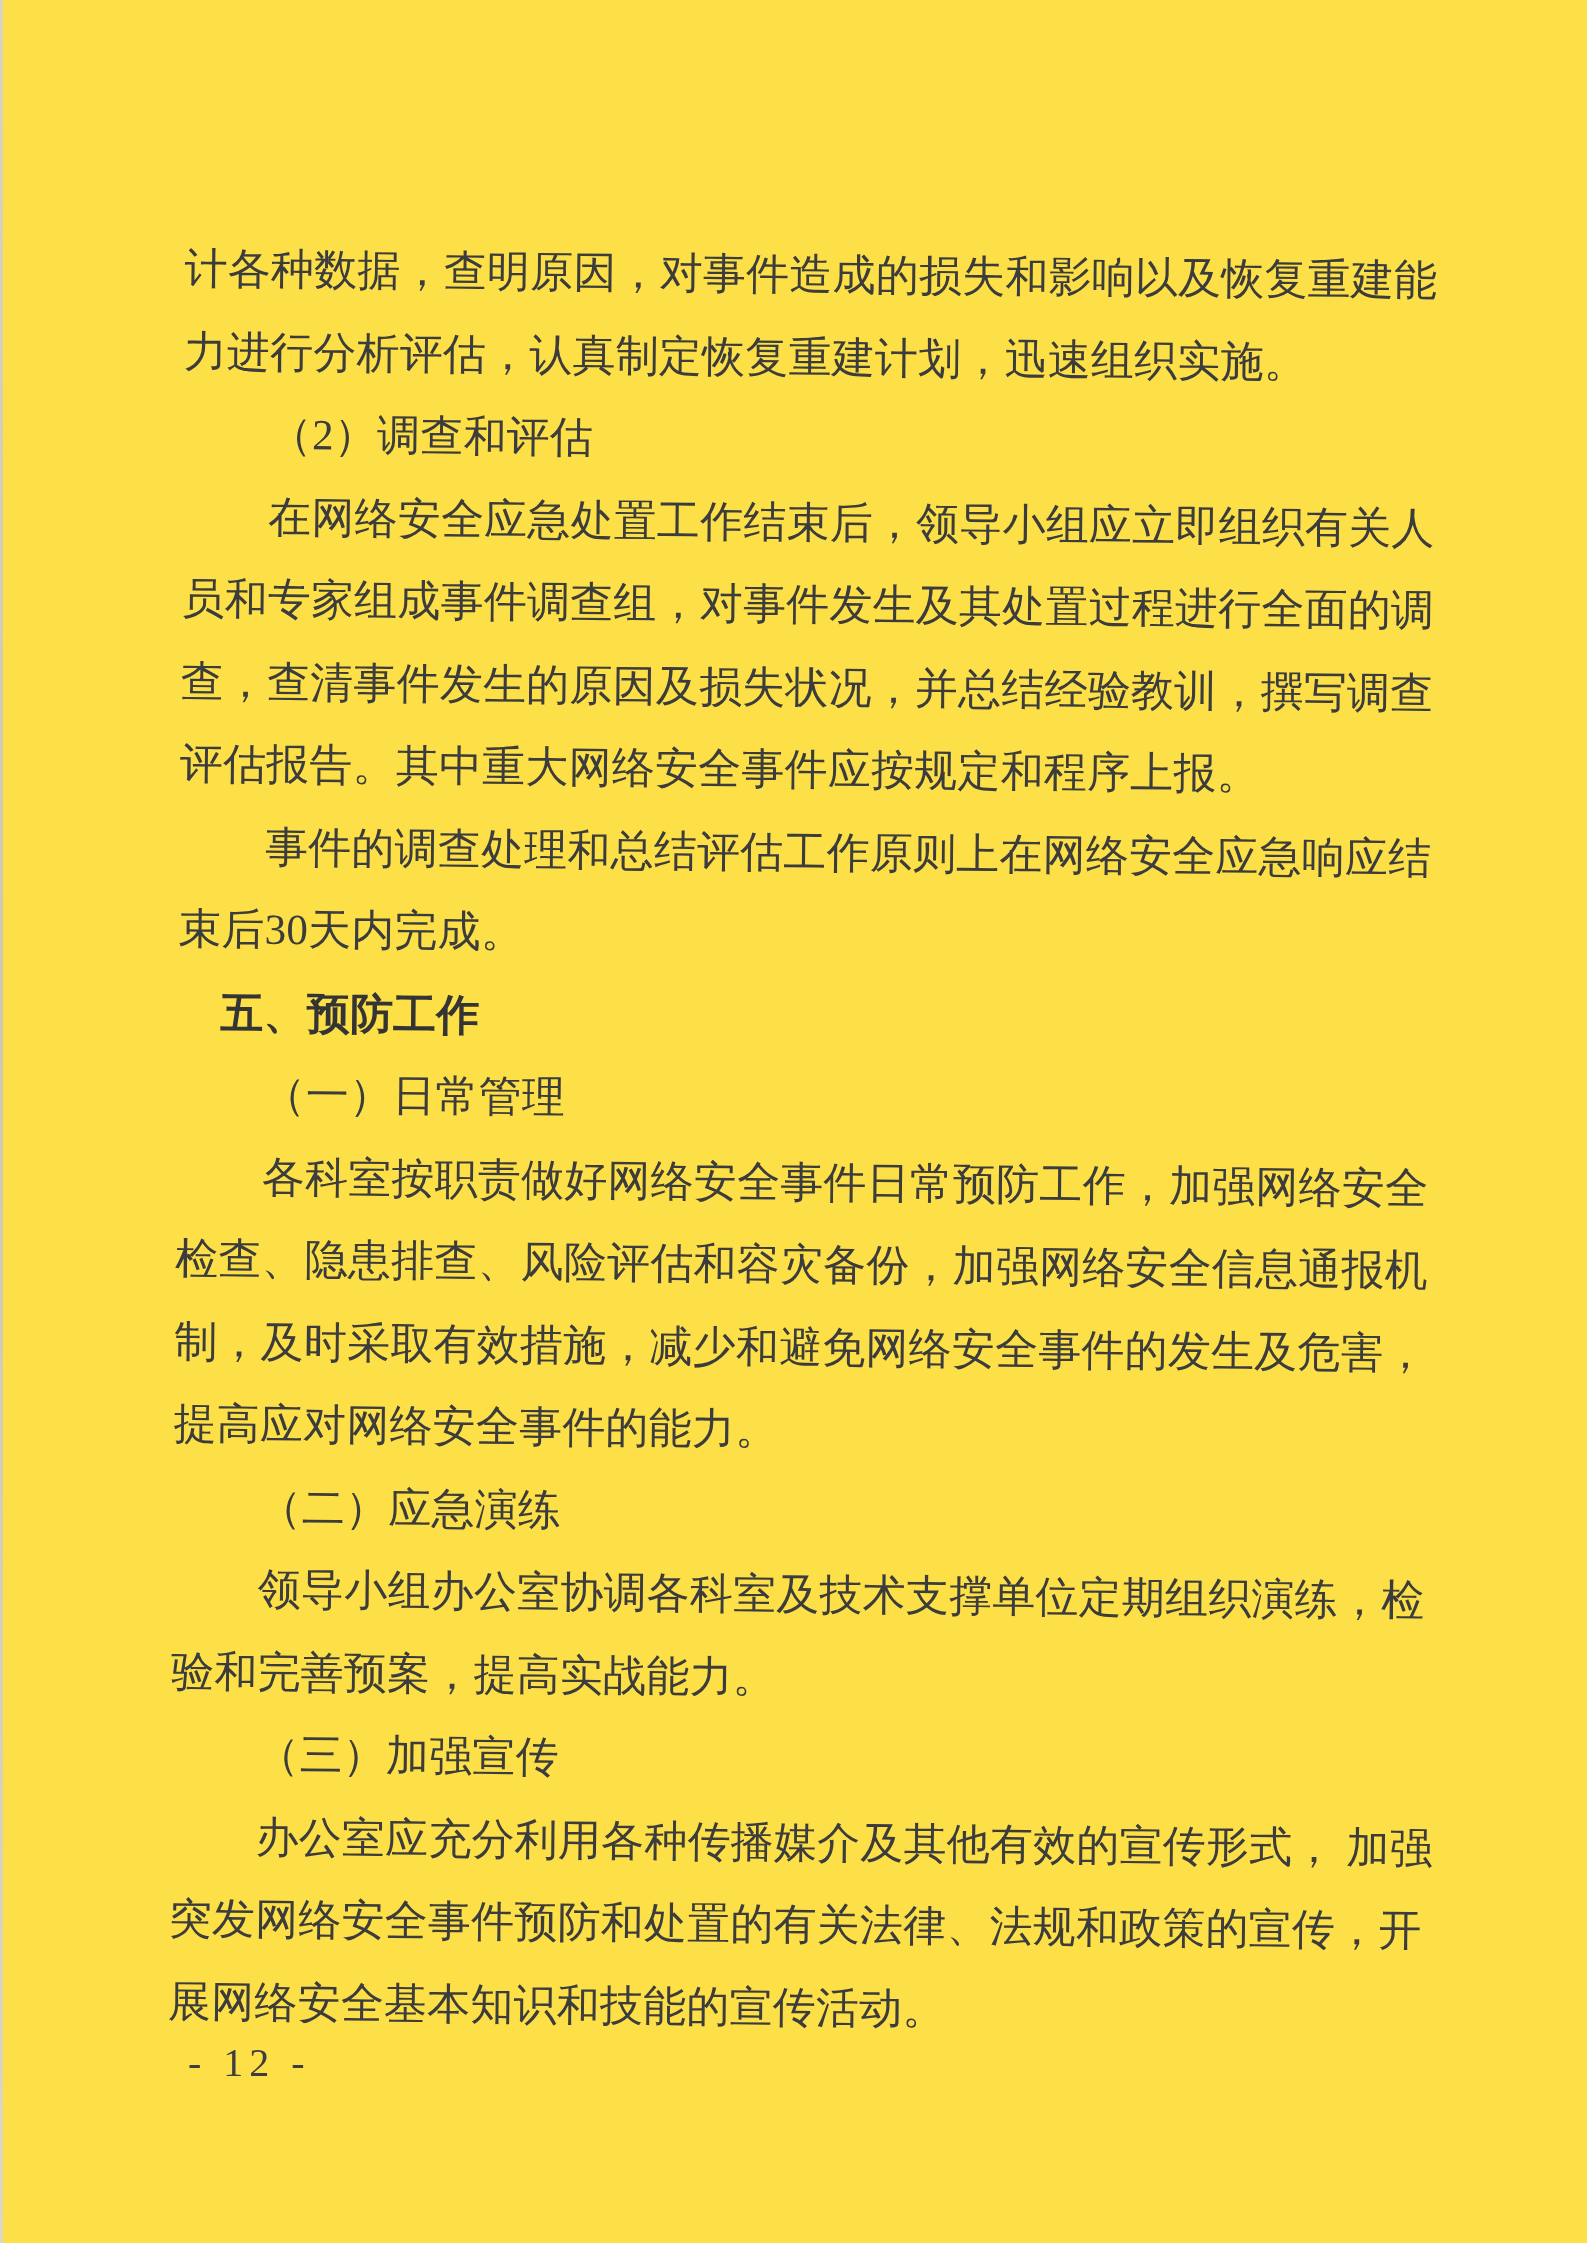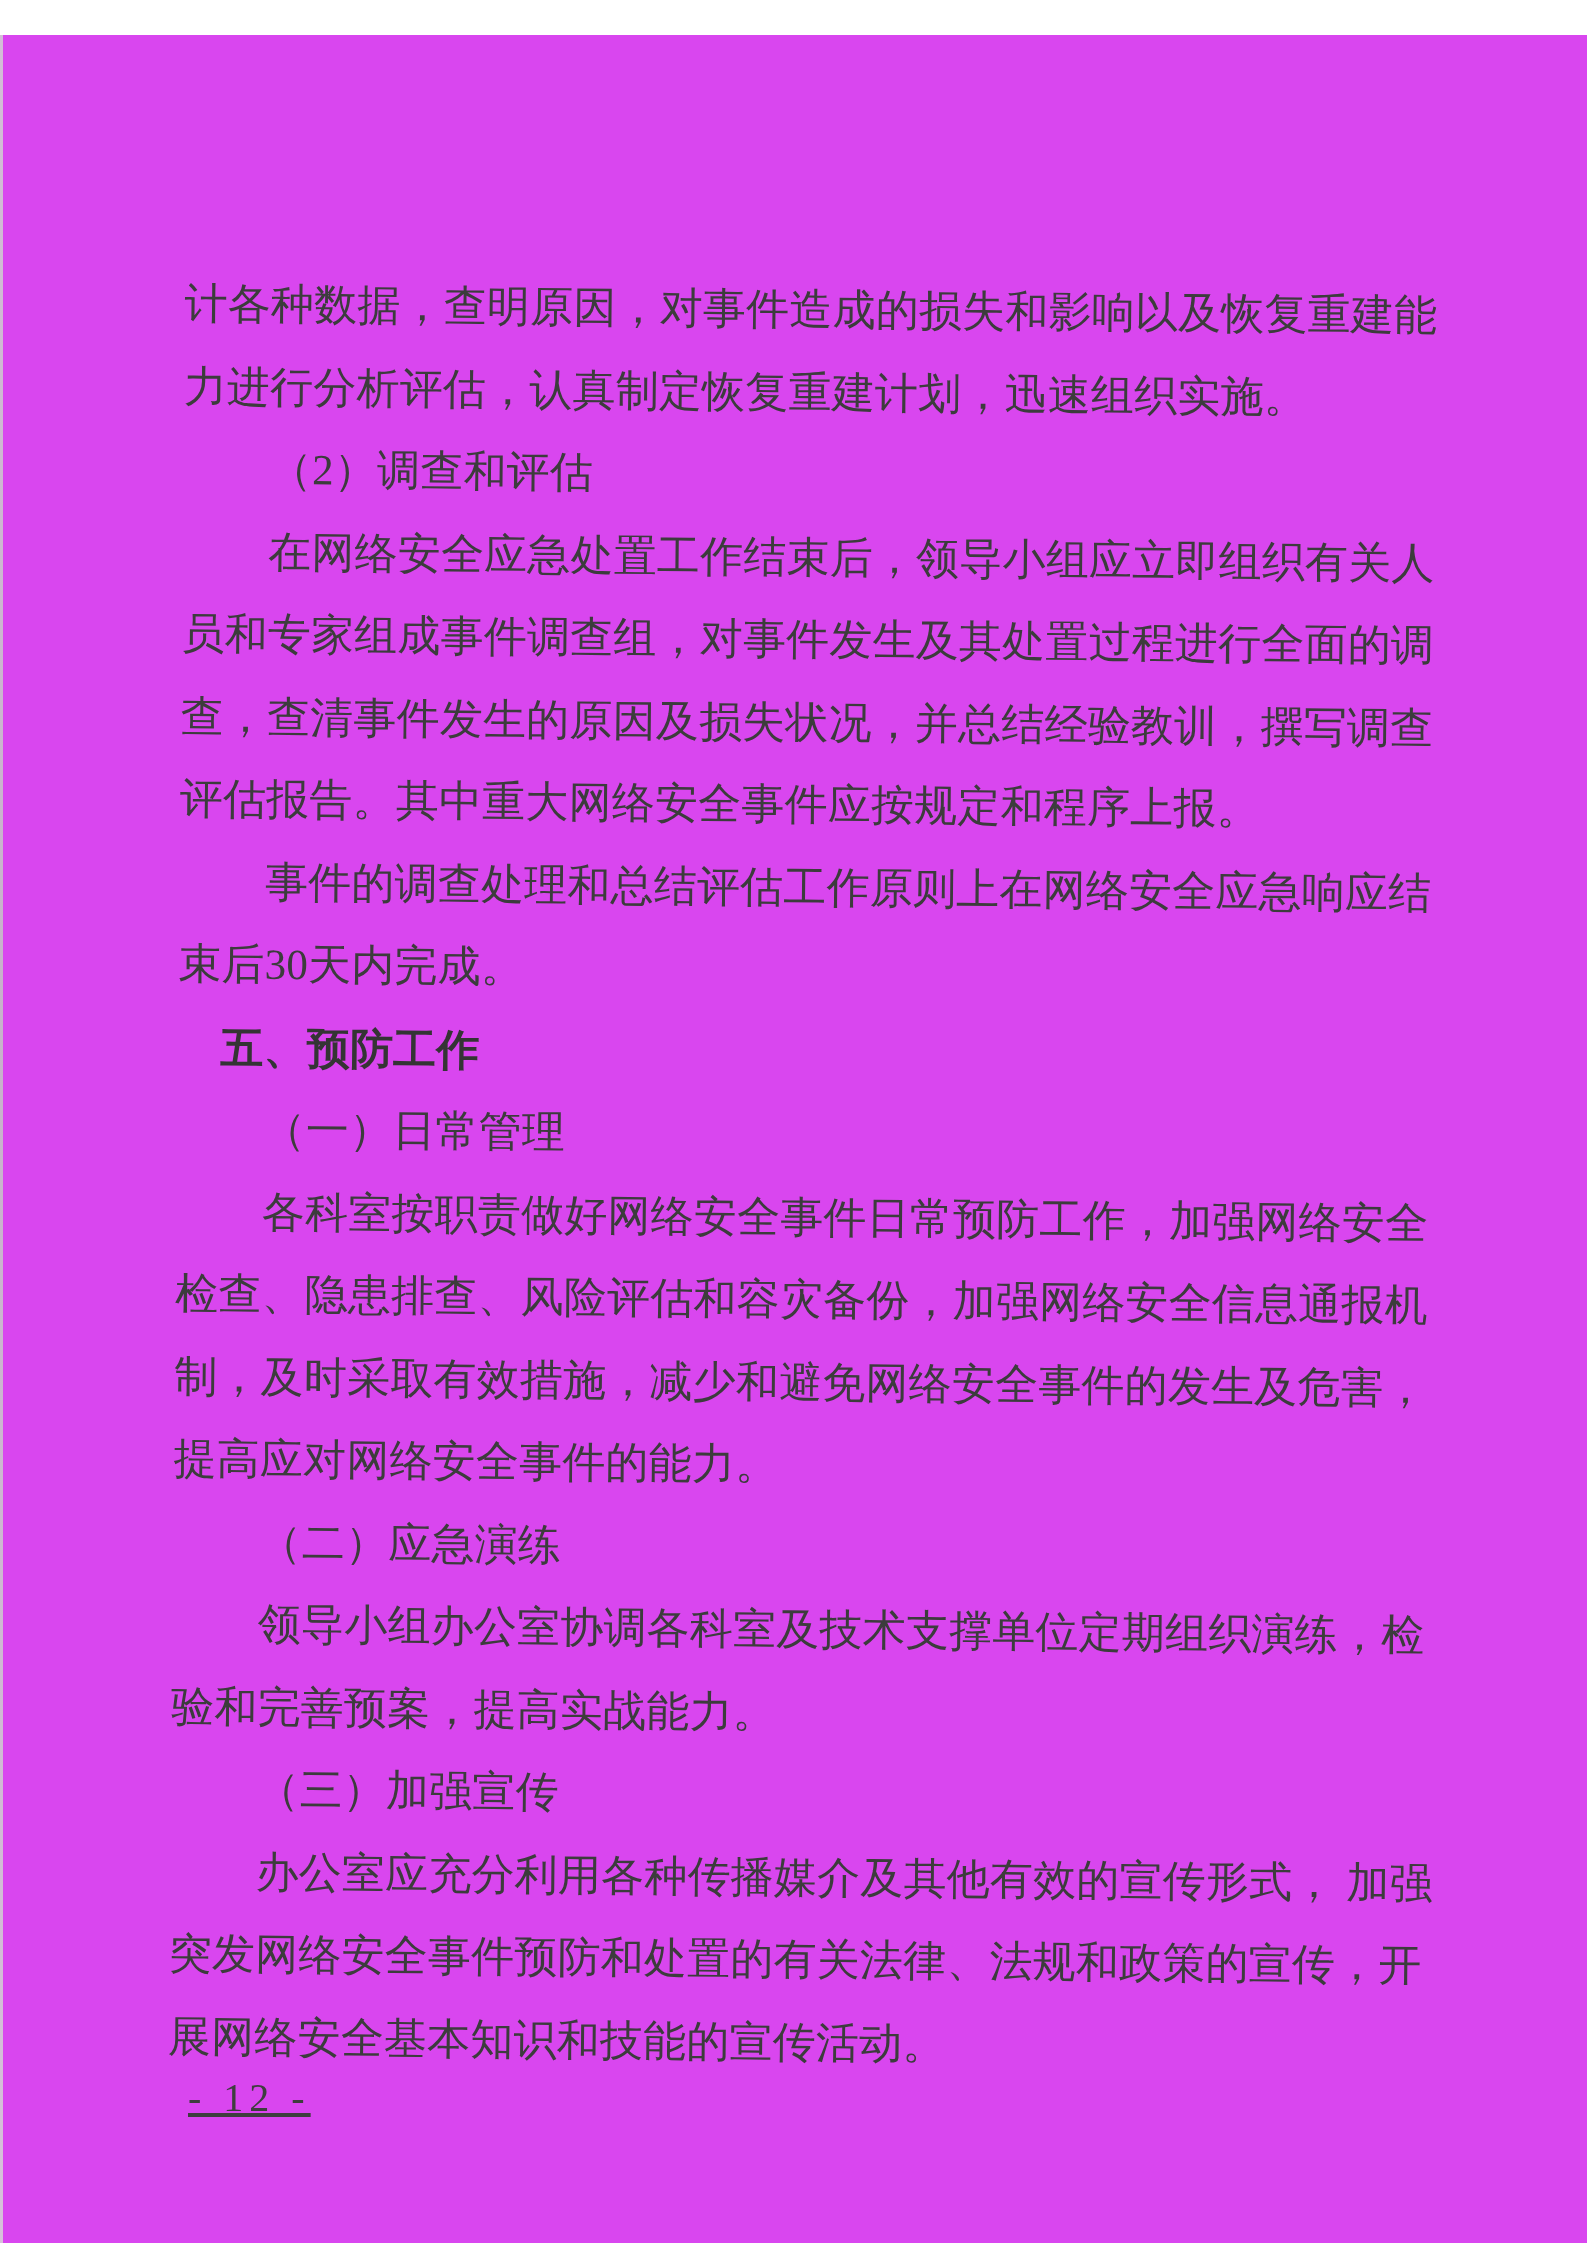--- a/index.html
+++ b/index.html
@@ -10,22 +10,21 @@
   body {
     width: 1587px;
     height: 2243px;
     position: relative;
     overflow: hidden;
     font-family: "Liberation Serif", "DejaVu Serif", serif;
   }
   .page {
     position: absolute;
     inset: 0;
-    background: #d946ef;
-    margin-top: 35px;
+    background: #fde047;
   }
   
   .scan-edge {
     position: absolute;
     left: 0;
     top: 0;
     width: 3px;
     height: 100%;
     background: linear-gradient(180deg, #d2d2d2 0%, #c4c4c4 45%, #d6d6d6 100%);
     opacity: 0.85;
@@ -54,21 +53,20 @@
   }
   .page-number {
     position: absolute;
     left: 188px;
     top: 2040px;
     font-size: 40px;
     line-height: 46px;
     color: #3e3e3e;
     letter-spacing: 6px;
     white-space: nowrap;
-    text-decoration: underline;
   }
 </style>
 </head>
 <body>
 
 <div class="page">
   <div class="scan-edge"></div>
   <div class="content" id="doc-lines">
       <div class="line body" style="padding-left: 0px;">计各种数据，查明原因，对事件造成的损失和影响以及恢复重建能</div>
       <div class="line body" style="padding-left: 0px;">力进行分析评估，认真制定恢复重建计划，迅速组织实施。</div>

